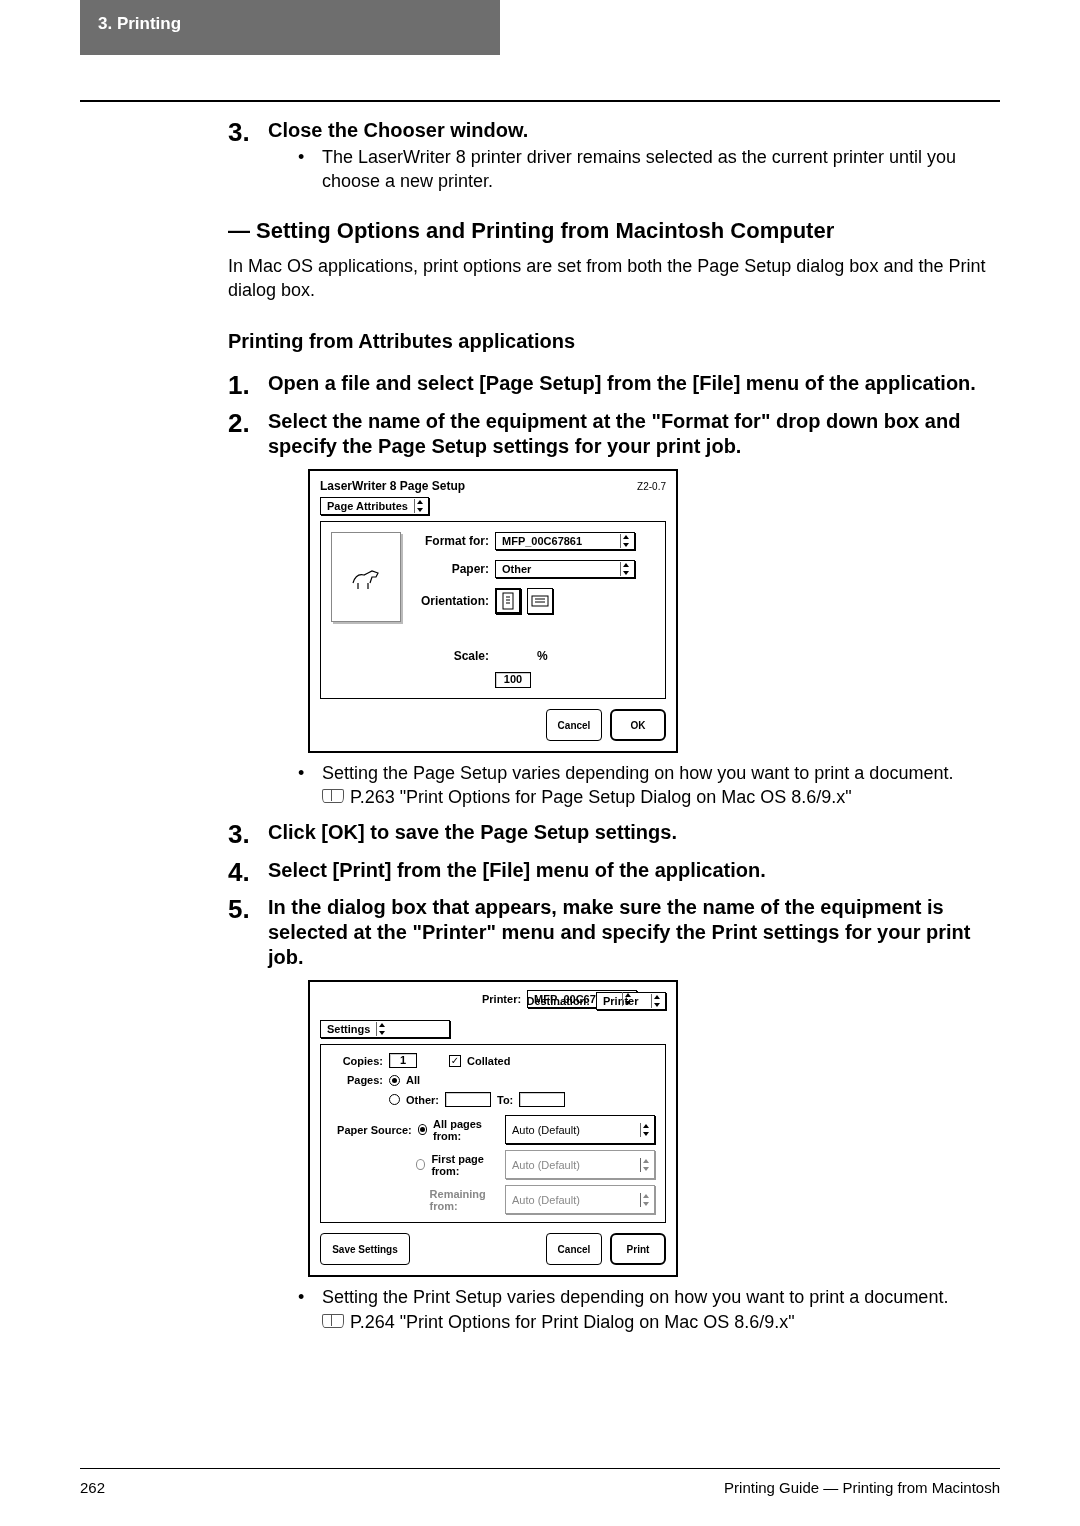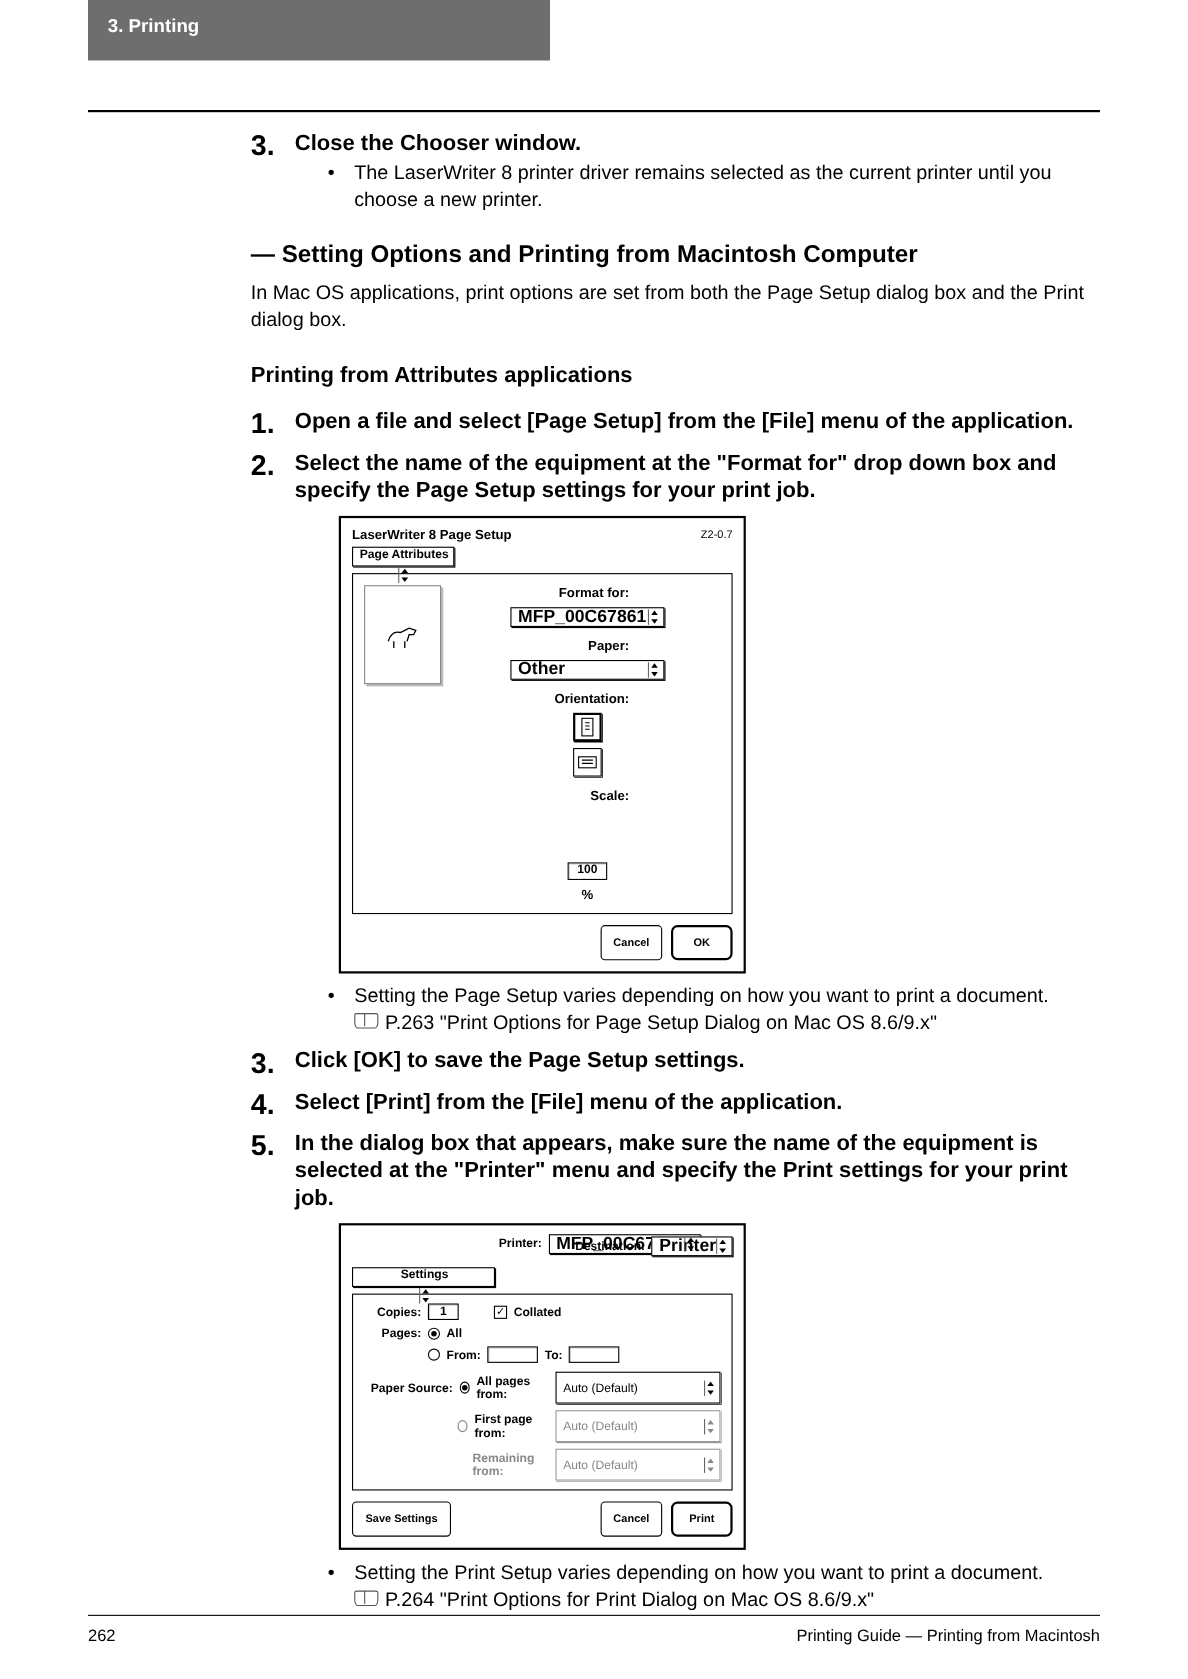--- a/index.html
+++ b/index.html
@@ -67,44 +67,43 @@
     font-size: 12px;
     margin: 10px 0 8px 40px;
   }
   .dlg1 { width: 370px; padding: 8px 10px 10px 10px; }
   .dlg-row1 { display: flex; justify-content: space-between; align-items: center; font-weight: bold; font-size: 12px; }
   .dlg-tabselect {
     display: inline-flex; align-items: center; gap: 6px;
     border: 1px solid #000; background: #fff; height: 18px;
     padding: 0 4px 0 6px; margin-top: 4px; font-size: 11px; font-weight: bold;
     box-shadow: 1px 1px 0 #000;
-    flex-direction: column;
   }
   .sel-arrows {
     width: 10px; height: 14px; position: relative; flex-shrink: 0;
     border-left: 1px solid #666; padding-left: 2px;
   }
   .sel-arrows::before, .sel-arrows::after {
     content: ""; position: absolute; left: 2px; width: 0; height: 0;
     border-left: 3px solid transparent; border-right: 3px solid transparent;
   }
   .sel-arrows::before { top: 1px; border-bottom: 4px solid #000; }
   .sel-arrows::after { bottom: 1px; border-top: 4px solid #000; }
   .dlg-inner {
     border: 1px solid #000; margin-top: 6px; padding: 10px;
     display: flex; gap: 12px;
   }
   .dog-box { width: 70px; height: 90px; border: 1px solid #888; box-shadow: 2px 2px 0 #bbb; display: flex; align-items: center; justify-content: center; }
   .kv-col { flex: 1; display: flex; flex-direction: column; gap: 10px; font-size: 12px; }
-  .kv { display: flex; align-items: center; gap: 6px; flex-direction: column; }
+  .kv { display: flex; align-items: center; gap: 6px; }
   .kv-label { width: 76px; text-align: right; font-weight: bold; }
   .dlg-select {
     display: inline-flex; align-items: center; justify-content: space-between;
     border: 1px solid #000; background: #fff; height: 18px;
-    padding: 0 4px 0 6px; font-size: 16px; font-weight: bold;
+    padding: 0 4px 0 6px; font-size: 11px; font-weight: bold;
     box-shadow: 1px 1px 0 #000; min-width: 140px;
   }
   .orient-box { width: 26px; height: 26px; border: 1.5px solid #000; display:flex; align-items:center; justify-content:center; box-shadow: 1px 1px 0 #000;}
   .orient-box.sel { border-width: 2.5px; }
   .scale-input { border: 1px solid #000; width: 36px; height: 16px; text-align: center; font-size: 11px; font-weight: bold; box-shadow: inset 1px 1px 0 #ccc; margin-top: 48px;}
   .dlg-btnrow { display: flex; justify-content: flex-end; gap: 8px; margin-top: 10px; }
   .mac-btn {
     border: 1px solid #000; border-radius: 4px; background: #fff;
     font-size: 10px; font-weight: bold; min-width: 56px; height: 32px;
     display: inline-flex; align-items: center; justify-content: center;
@@ -309,21 +308,21 @@
             <span class="lbl">Collated</span>
           </div>
           <div class="row">
             <span class="rlabel" style="width:52px;">Pages:</span>
             <span class="radio on"></span>
             <span class="lbl">All</span>
           </div>
           <div class="row">
             <span class="rlabel" style="width:52px;"></span>
             <span class="radio"></span>
-            <span class="lbl">From:</span>
+            <span class="lbl">Other:</span>
             <span class="txt-input"></span>
             <span class="lbl">To:</span>
             <span class="txt-input"></span>
           </div>
           <div class="row" style="margin-top:8px;">
             <span class="rlabel">Paper Source:</span>
             <span class="radio on"></span>
             <span class="lbl">All pages from:</span>
             <span class="select2">
               <span>Auto (Default)</span>

